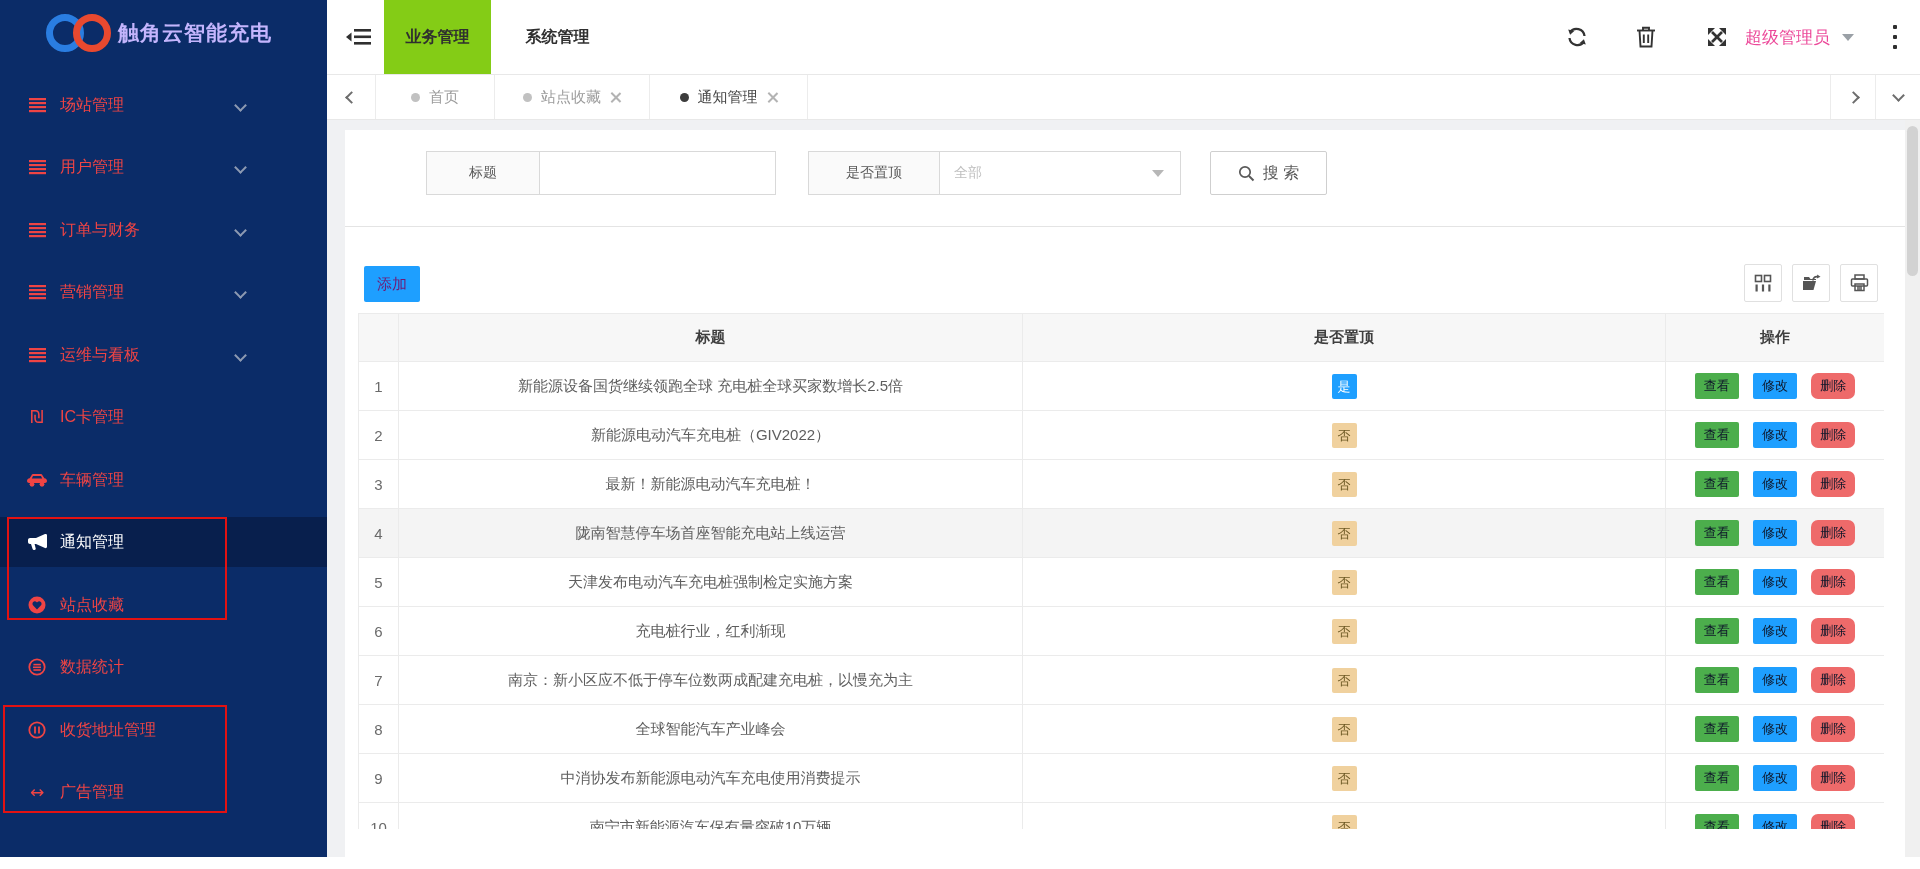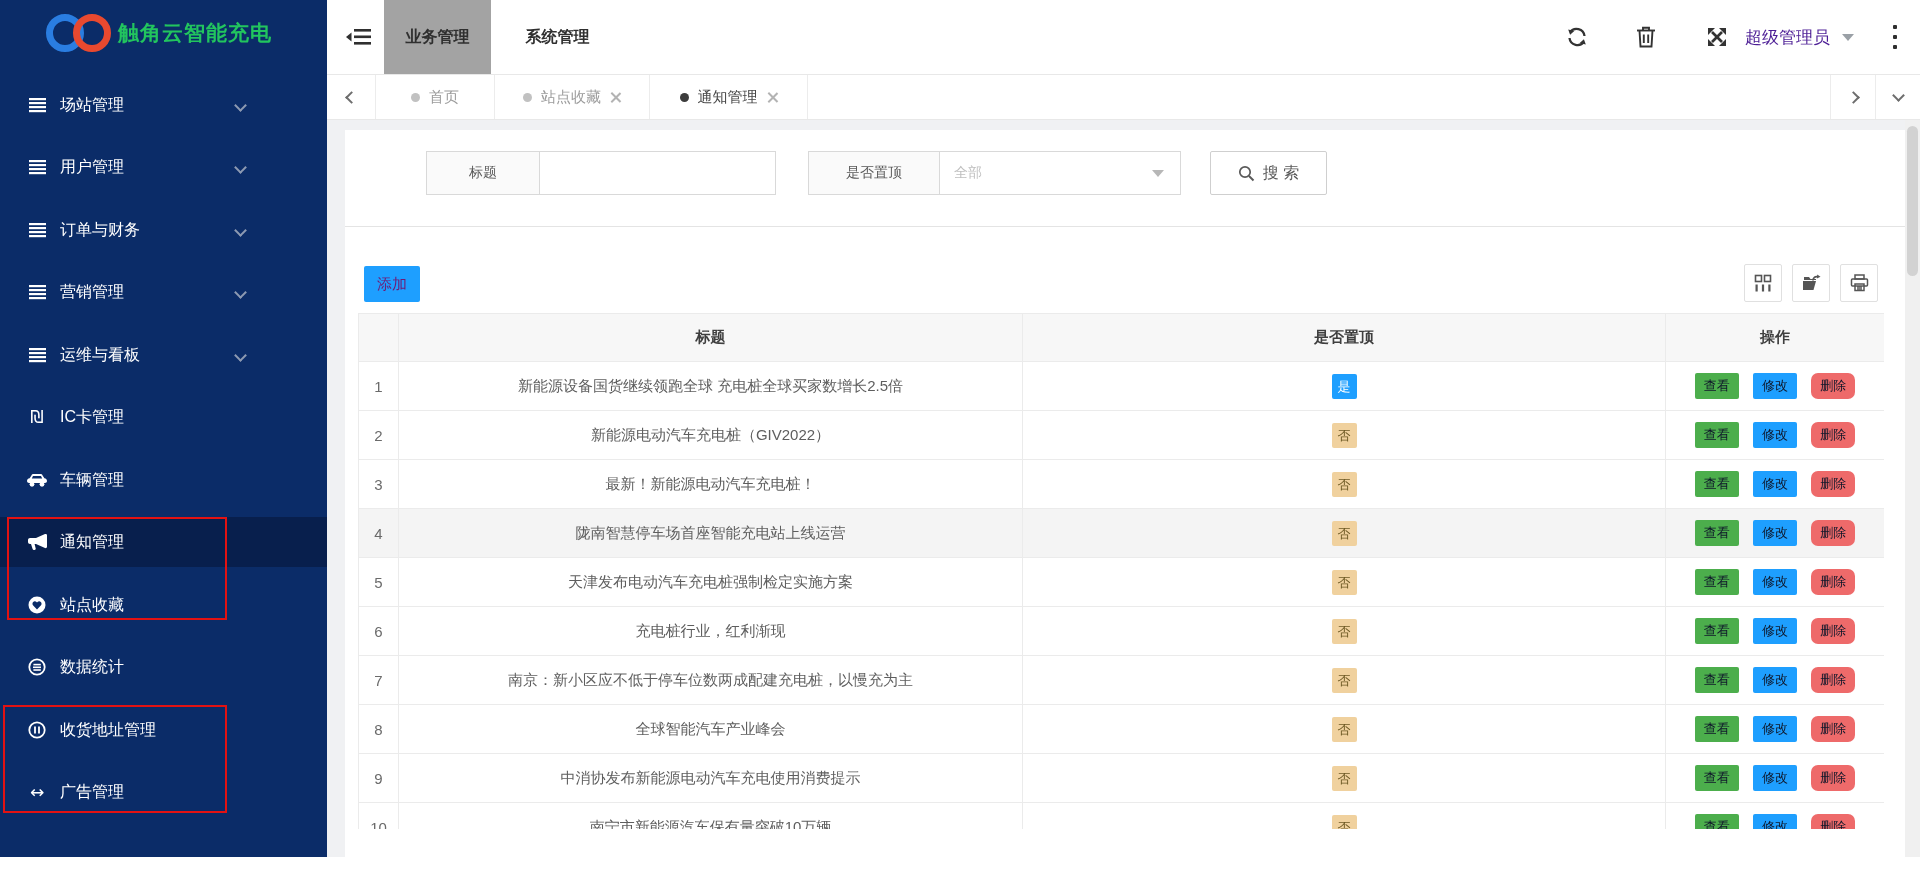--- a/index.html
+++ b/index.html
@@ -6,43 +6,43 @@
   html,body { width:1920px; height:869px; overflow:hidden; background:#fff;
     font-family:"Liberation Sans","DejaVu Sans",sans-serif; }
 
   
   .sidebar { position:absolute; left:0; top:0; width:327px; height:857px; background:#0b2c68; }
   .logo { position:absolute; left:0; top:0; width:100%; height:66px; display:flex; align-items:center; }
   .rings { position:relative; width:66px; height:40px; margin-left:46px; }
   .ring { position:absolute; top:1px; width:38px; height:38px; border-radius:50%; }
   .ring.blue { left:0; border:7px solid #2a7de1; }
   .ring.red  { left:27px; border:7px solid #e8492f; }
-  .logo-title { color:#22c55e; font-size:21px; font-weight:bold; margin-left:6px; letter-spacing:1px; white-space:nowrap; }
+  .logo-title { color:#c4b5fd; font-size:21px; font-weight:bold; margin-left:6px; letter-spacing:1px; white-space:nowrap; }
 
   .side-item { position:absolute; left:0; width:100%; height:50px; display:flex; align-items:center;
-    color:#ffffff; font-size:16px; cursor:pointer; }
+    color:#ef4444; font-size:16px; cursor:pointer; }
   .side-item.active { background:#081f4d; color:#fff; }
   .s-icon { width:22px; height:20px; margin-left:26px; margin-right:12px; display:flex;
     align-items:center; justify-content:center; flex:none; }
   .s-icon svg { display:block; }
   .glyph-icon { font-size:17px; line-height:1; font-family:"DejaVu Sans",sans-serif; }
   .chev { position:absolute; left:236px; top:21px; width:9px; height:9px;
     border-right:2px solid #8d9ab2; border-bottom:2px solid #8d9ab2; transform:rotate(45deg); }
   .red-box { position:absolute; border:2px solid #e31212; pointer-events:none; }
 
   
   .topbar { position:absolute; left:327px; top:0; width:1593px; height:75px; background:#fff;
     border-bottom:1px solid #e8e8e8; }
   .collapse-btn { position:absolute; left:18px; top:24px; width:28px; height:26px; color:#2f2f2f; cursor:pointer; }
   .top-tab { position:absolute; top:0; height:74px; width:107px; display:flex; align-items:center;
     justify-content:center; font-size:16px; font-weight:bold; color:#2f2f2f; cursor:pointer; }
-  .top-tab.active { background:#a3a3a3; }
+  .top-tab.active { background:#84cc16; }
   .tb-icon { position:absolute; top:25px; width:24px; height:24px; color:#333; cursor:pointer; }
   .user-wrap { position:absolute; left:1418px; top:22px; height:30px; display:flex; align-items:center; cursor:pointer; }
-  .user-name { font-size:17px; color:#4c1d95; }
+  .user-name { font-size:17px; color:#ec4899; }
   .caret { width:0; height:0; border-left:6px solid transparent; border-right:6px solid transparent;
     border-top:7px solid #9aa0a6; margin-left:12px; }
   .kebab { position:absolute; left:1564px; top:25px; width:8px; height:24px; display:flex; flex-direction:column;
     justify-content:space-between; align-items:center; cursor:pointer; }
   .kebab i { width:4px; height:4px; background:#2f2f2f; border-radius:1px; }
 
   
   .tagbar { position:absolute; left:327px; top:75px; width:1593px; height:45px; background:#fff;
     border-bottom:1px solid #e8e8e8; }
   .tag-arrow { position:absolute; top:0; height:44px; display:flex; align-items:center; justify-content:center; cursor:pointer; }

